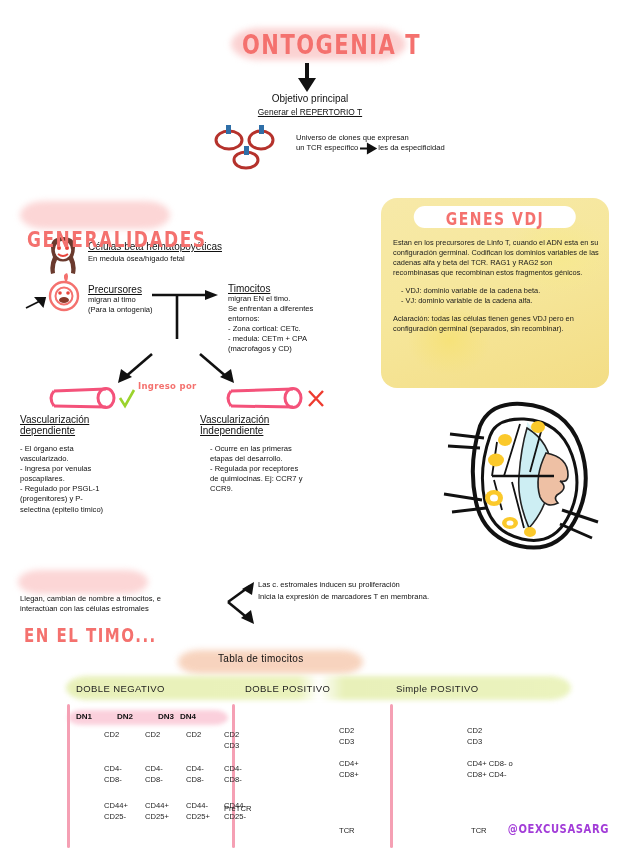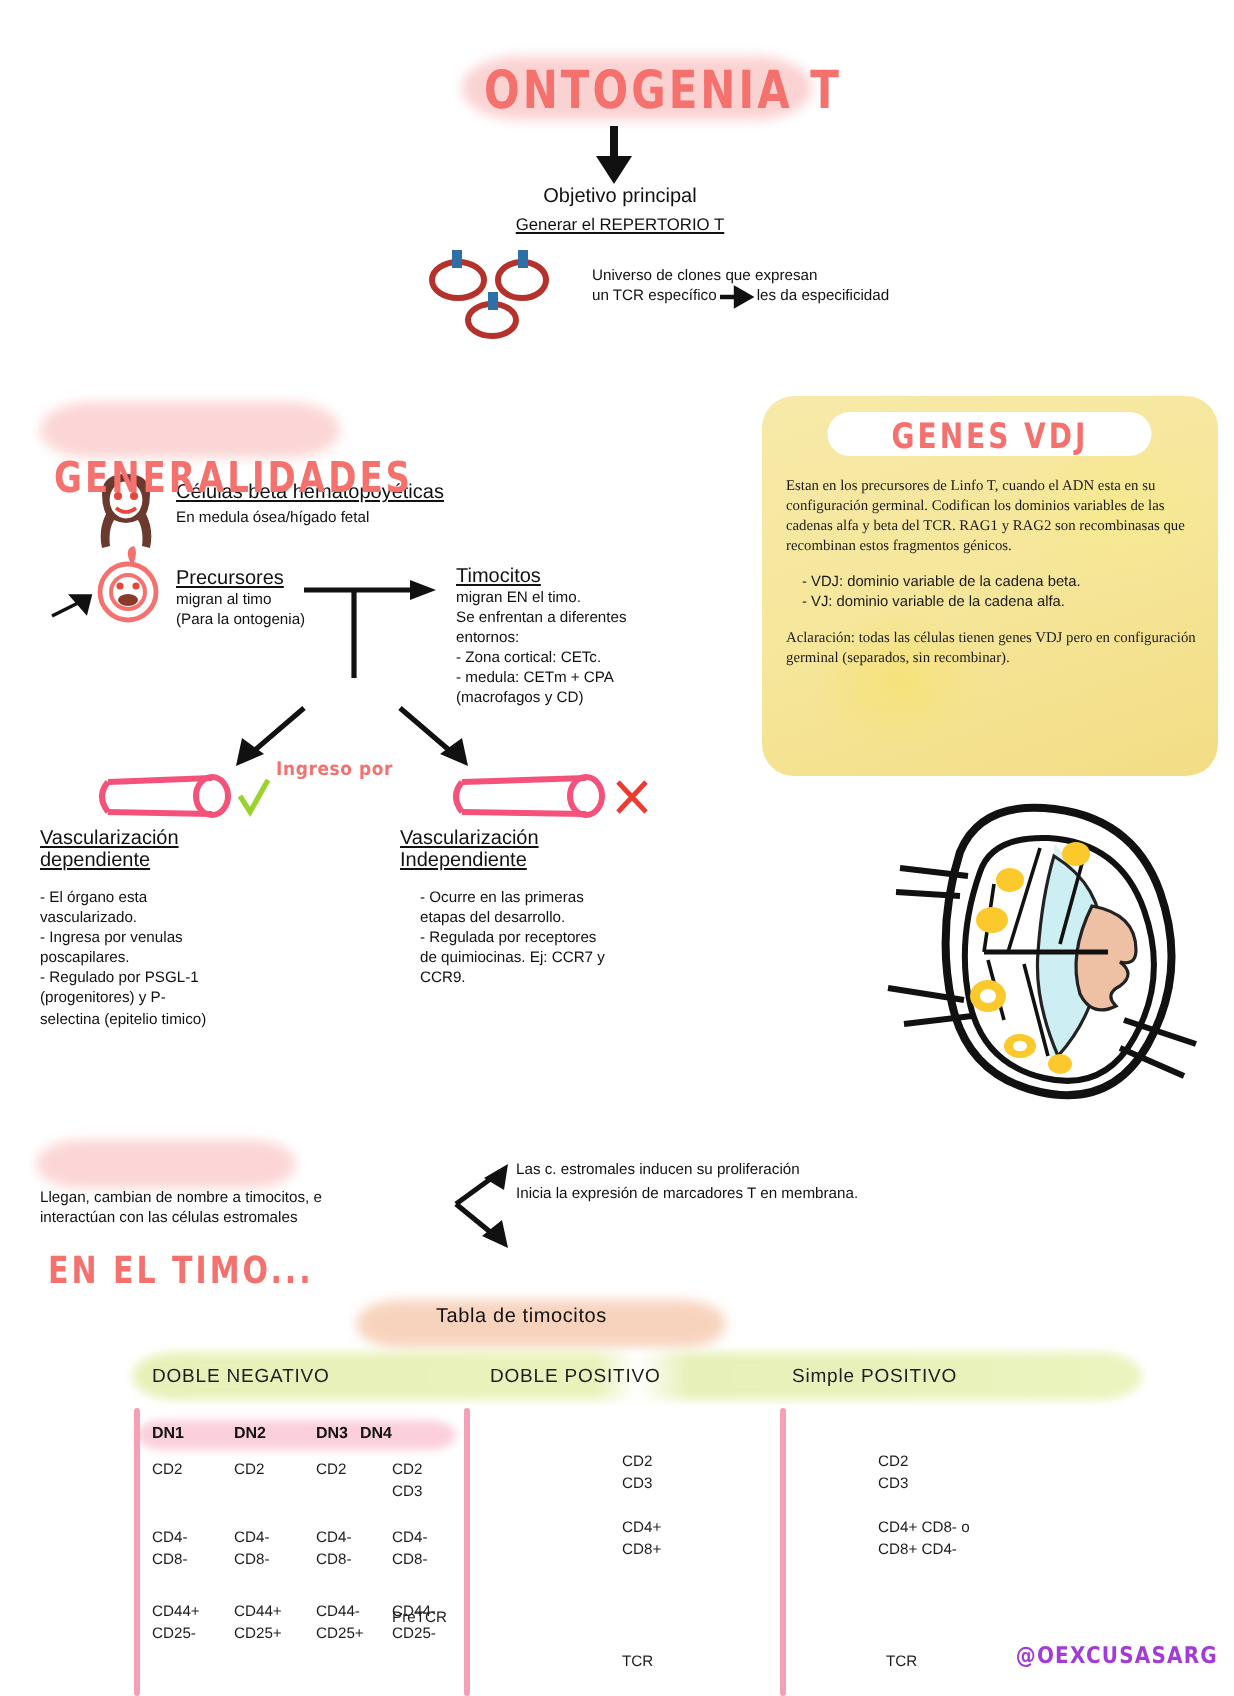--- a/index.html
+++ b/index.html
@@ -34,25 +34,25 @@
       radial-gradient(60px 50px at 30% 75%, #f6e27a 0%, rgba(246,226,122,0) 70%),
       radial-gradient(70px 55px at 78% 30%, #f7e98f 0%, rgba(247,233,143,0) 72%),
       linear-gradient(160deg,#f7e9a8 0%,#f6e79c 45%,#f3dd85 100%);
     z-index:1;
   }
   #vdj-title-pill{
     position:absolute;left:50%;top:8px;transform:translateX(-50%);
     background:#fff;border-radius:14px;padding:3px 32px;
   }
   .vdj-body{position:absolute;left:12px;right:10px;top:40px;font-size:7.4px;line-height:1.37;color:#1a1a1a;}
-  .vdj-body .blk{margin-bottom:7px;font-family:Liberation Serif, serif;}
+  .vdj-body .blk{margin-bottom:7px;}
   
   #tbl-band{left:66px;top:676px;width:505px;height:24px;z-index:0;}
   .tbl-head{position:absolute;font-size:9.5px;font-weight:400;letter-spacing:.4px;color:#1d1d1d;z-index:2;}
-  .tbl-cell{position:absolute;font-size:7.6px;line-height:1.42;color:#1d1d1d;z-index:2;white-space:pre-line;}
+  .tbl-cell{position:absolute;font-size:7.6px;line-height:1.42;color:#1d1d1d;z-index:2;white-space:pre-line;margin-left:28px;}
   .sep{position:absolute;width:3px;border-radius:2px;background:#f5a0b4;z-index:1;}
   .dnhdr{position:absolute;font-size:8px;font-weight:700;z-index:3;}
   
   svg{display:block;overflow:visible;}
   #watermark{right:8px;bottom:14px;font-family:"DejaVu Sans",sans-serif;
     font-weight:700;font-size:10px;color:#a23cd8;letter-spacing:.6px;transform:scaleY(1.15);}
 </style>
 </head>
 <body>
 

